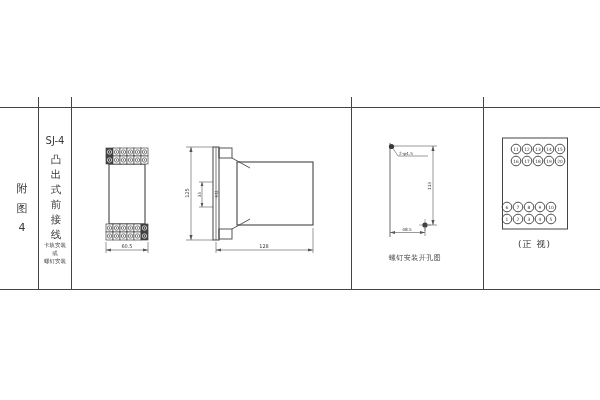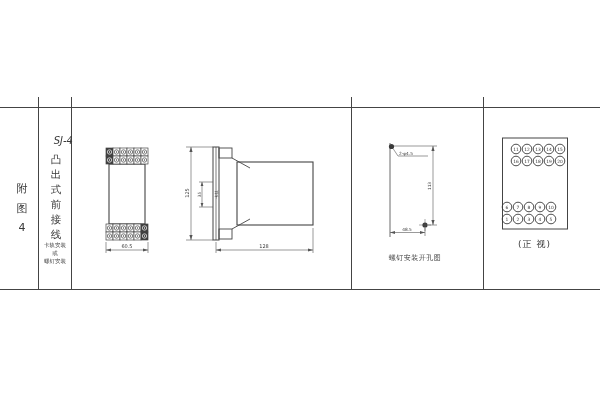--- a/index.html
+++ b/index.html
@@ -6,21 +6,21 @@
   #stage{position:relative;width:600px;height:400px;background:#ffffff;overflow:hidden;
          font-family:"DejaVu Sans",sans-serif;color:#3a3a3a;}
   #sheet-svg{position:absolute;left:0;top:0;}
   svg text{fill:#3a3a3a;font-family:"DejaVu Sans",sans-serif;}
   .dim{font-size:5px;}
   .dim-sm{font-size:4.3px;}
   .cap{font-size:7px;letter-spacing:0.5px;}
   .cap-lg{font-size:9px;letter-spacing:1px;}
   .vstack{position:absolute;display:flex;flex-direction:column;align-items:center;color:#3a3a3a;}
   #figure-label{left:10px;top:181px;width:24px;font-size:11px;gap:5px;}
-  #model-label{position:absolute;left:37px;top:135px;width:36px;text-align:right;font-size:10px;font-style:italic;}
+  #model-label{position:absolute;left:37px;top:135px;width:36px;text-align:center;font-size:10px;}
   #type-label{left:44px;top:153px;width:24px;font-size:10.5px;gap:1px;}
   #note-label{position:absolute;left:38px;top:241px;width:34px;text-align:center;
               font-size:5.5px;line-height:8px;}
   #note-label span{display:block;}
 </style>
 </head>
 <body>
 
 <div id="stage">
 

